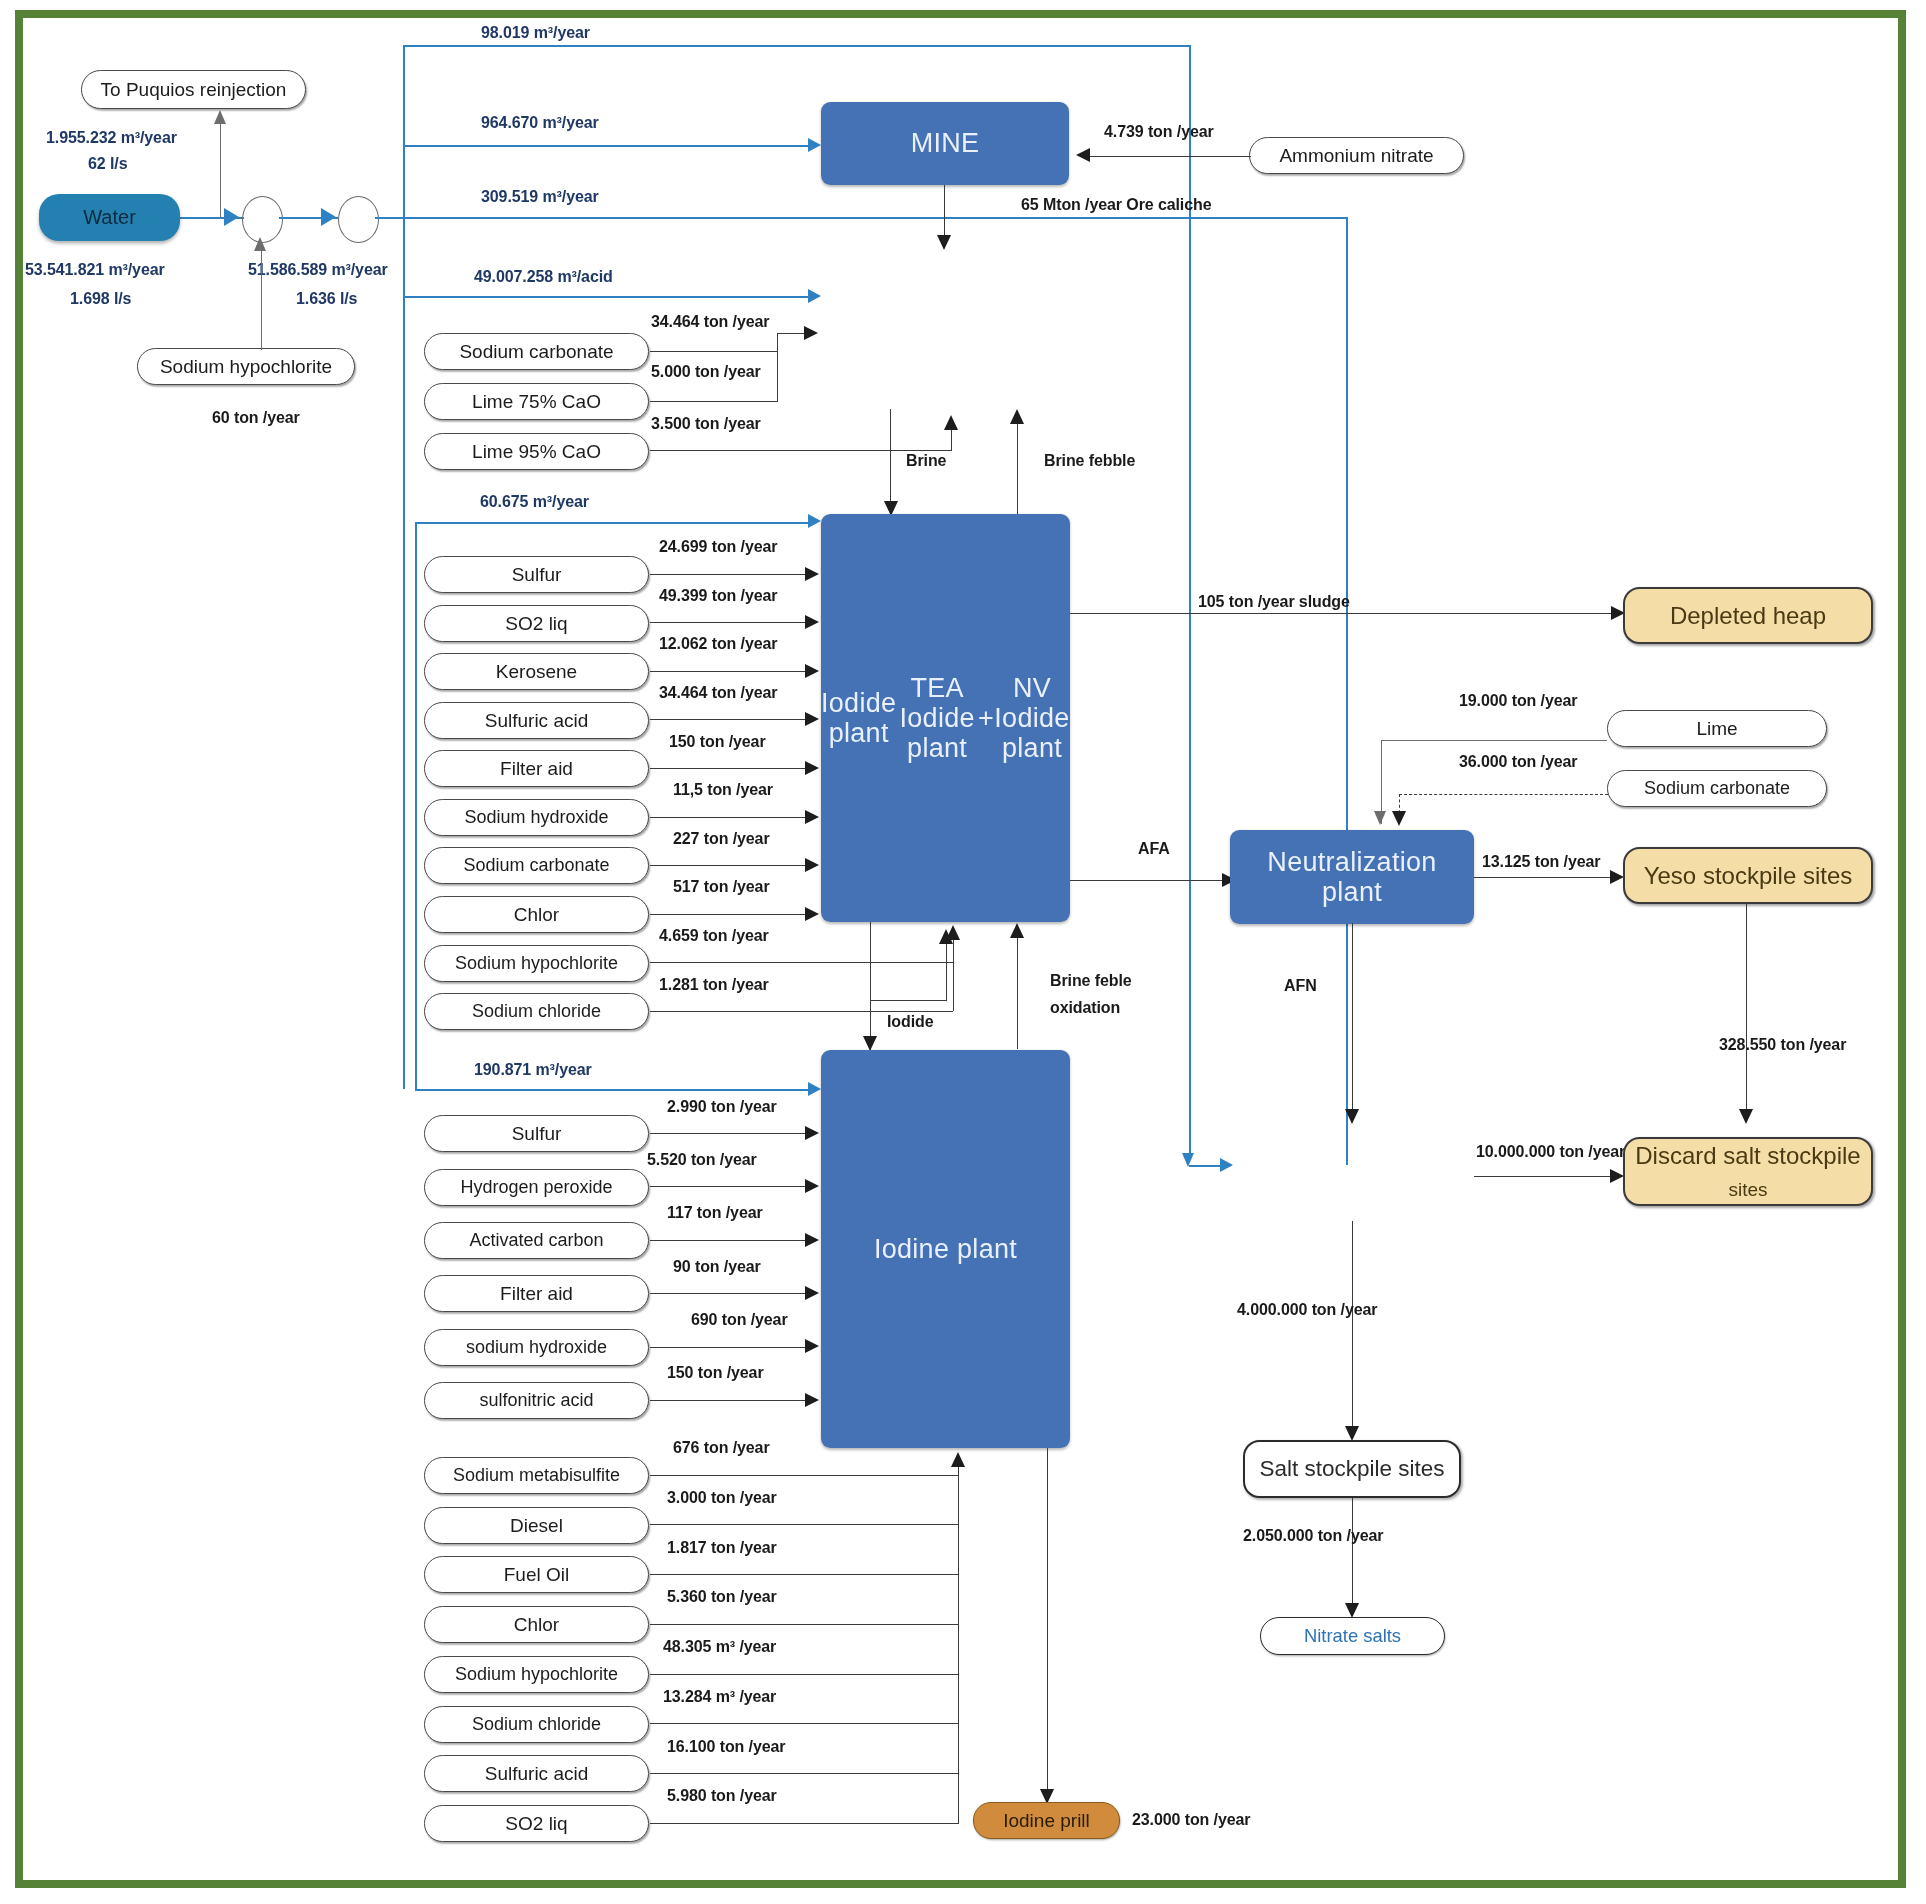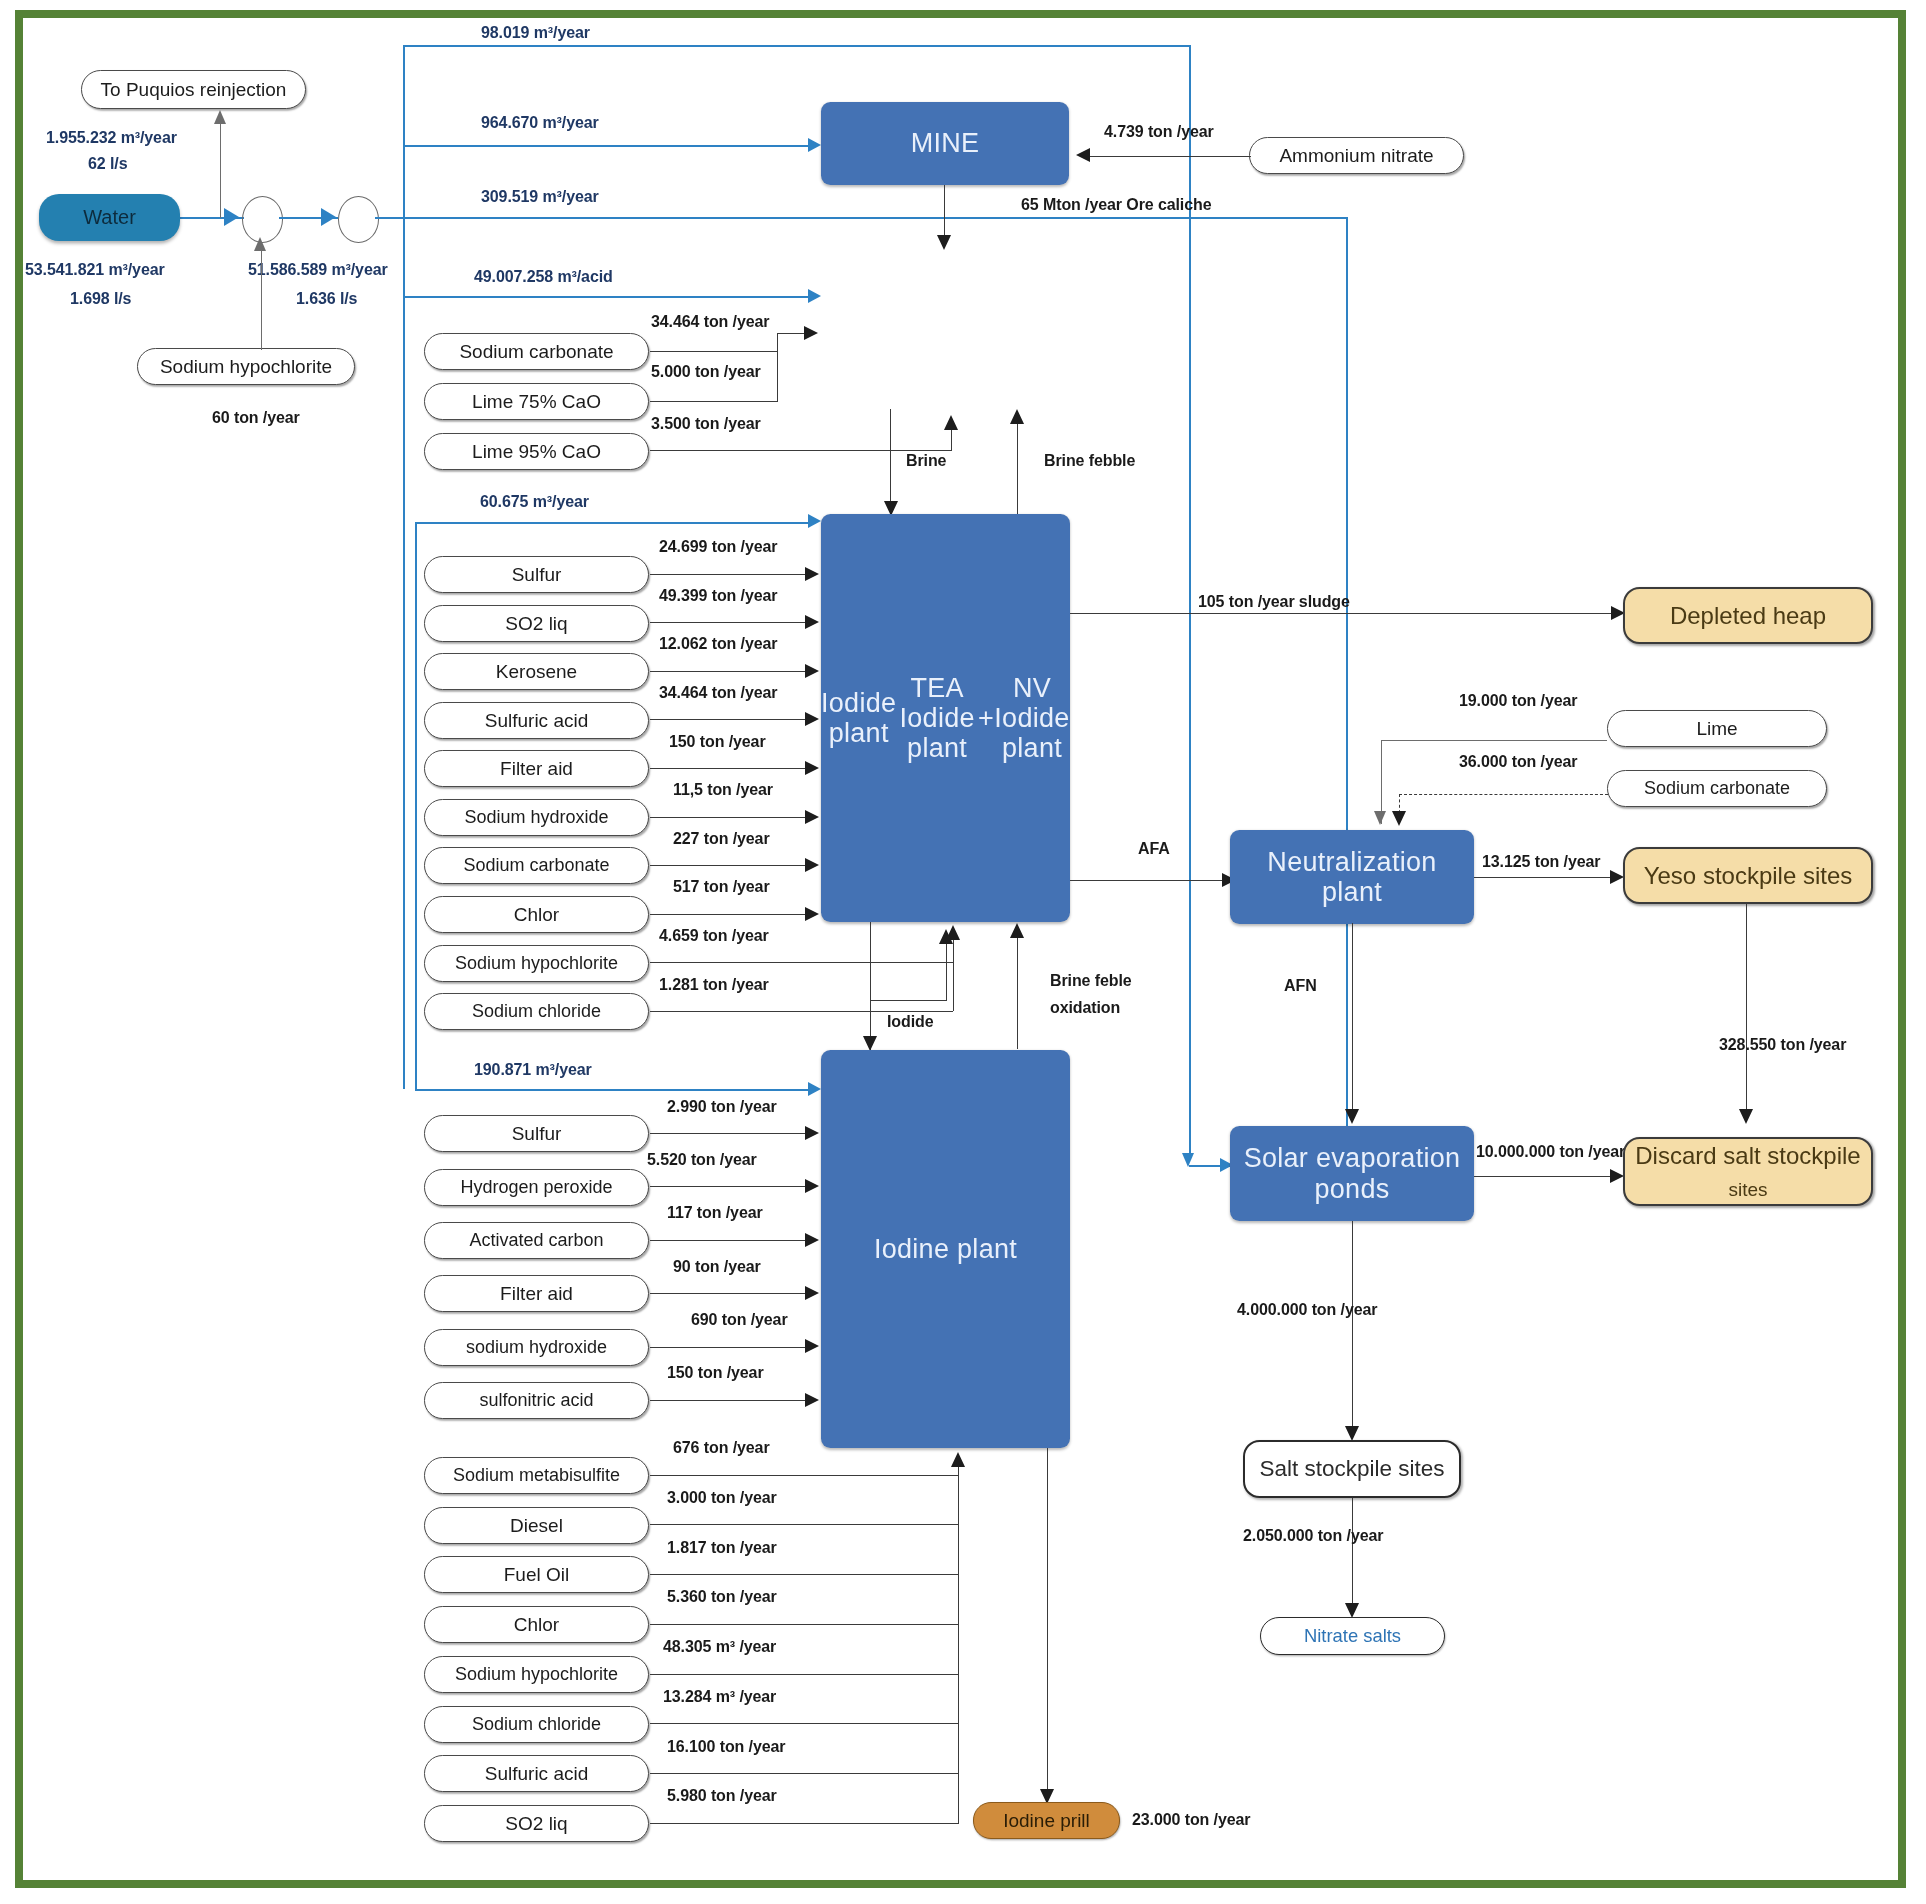--- a/index.html
+++ b/index.html
@@ -372,24 +372,20 @@
 <div class="ar ar-d" style="left:1392px;top:811px;"></div>
 
 <div class="h" style="left:1474px;top:877px;width:142px;"></div>
 <div class="ar ar-r" style="left:1610px;top:870px;"></div>
 <div class="lbl" style="left:1482px;top:853px;">13.125 ton /year</div>
 
 <div class="v" style="left:1352px;top:923px;height:196px;"></div>
 <div class="ar ar-d" style="left:1345px;top:1109px;"></div>
 <div class="lbl" style="left:1284px;top:977px;">AFN</div>
 
-<div class="node proc" style="left:1230px;top:1126px;width:244px;height:95px;flex-direction:column;">
-  <span>Solar evaporation</span>
-  <span>ponds</span>
-</div>
 
 <div class="h" style="left:1474px;top:1176px;width:142px;"></div>
 <div class="ar ar-r" style="left:1610px;top:1169px;"></div>
 <div class="lbl" style="left:1476px;top:1143px;">10.000.000 ton /year</div>
 
 <div class="v" style="left:1352px;top:1221px;height:215px;"></div>
 <div class="ar ar-d" style="left:1345px;top:1426px;"></div>
 <div class="lbl" style="left:1237px;top:1301px;">4.000.000 ton /year</div>
 
 <div class="node store" style="left:1623px;top:587px;width:250px;height:57px;">

